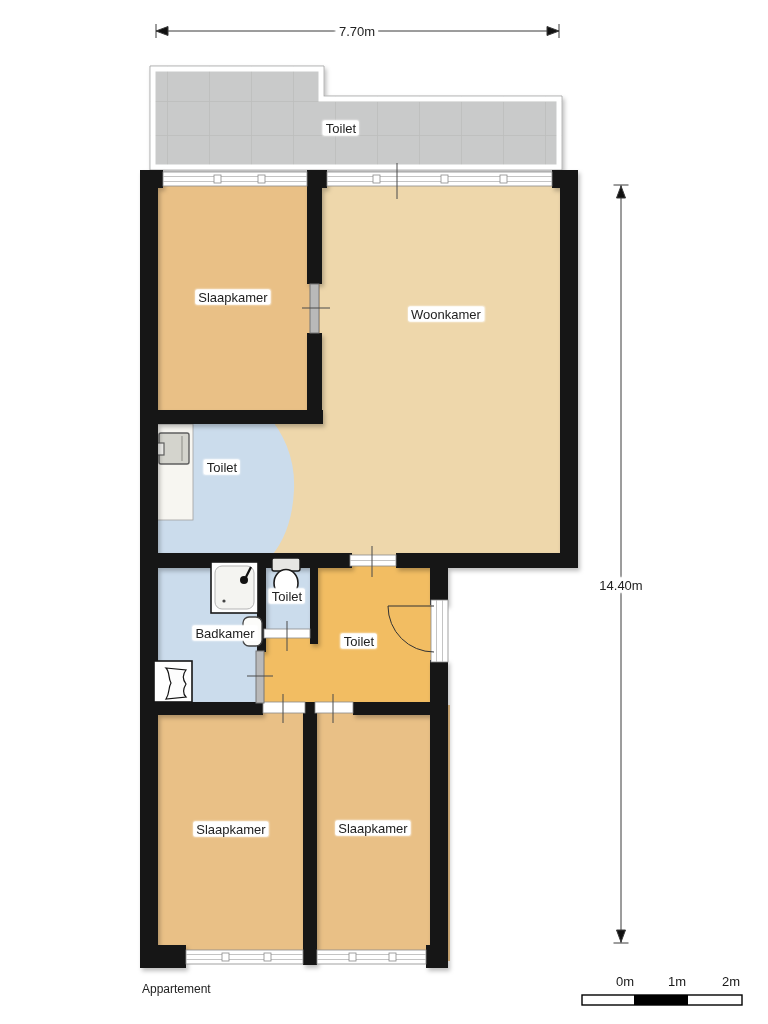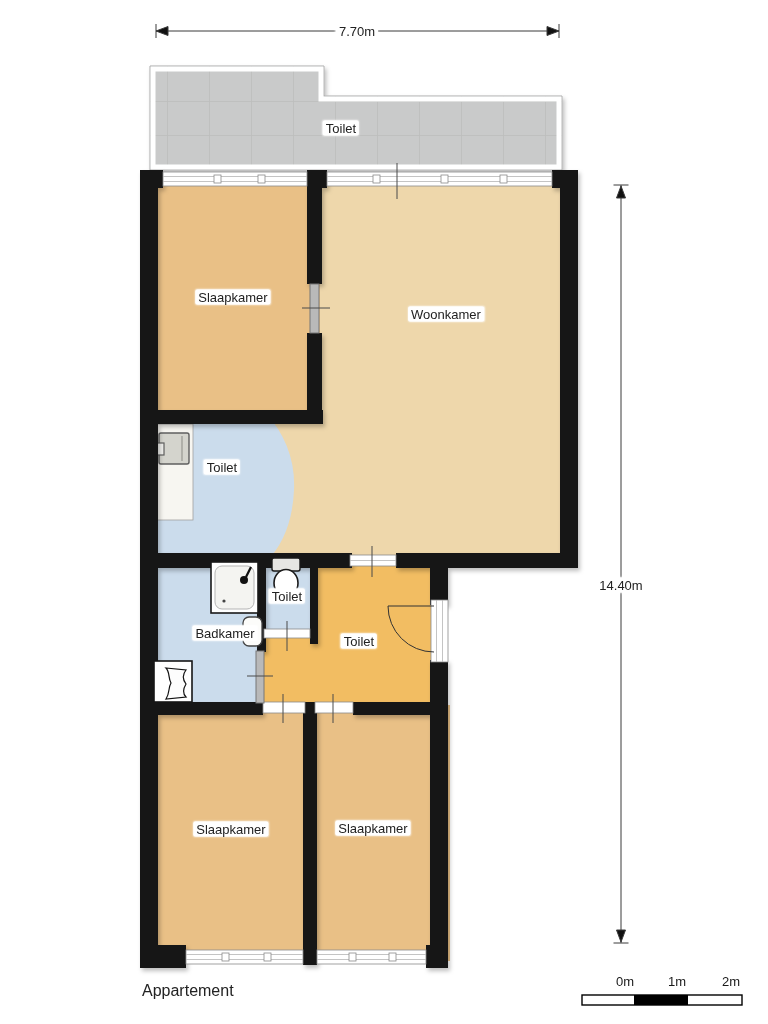--- a/index.html
+++ b/index.html
@@ -4,21 +4,21 @@
 <style>
   html,body{margin:0;padding:0;background:#fff;}
   .canvas{position:relative;width:768px;height:1024px;background:#fff;overflow:hidden;
           font-family:"Liberation Sans", sans-serif;}
   .canvas svg{position:absolute;left:0;top:0;}
   .lbl{position:absolute;transform:translate(-50%,-50%);font-size:13px;color:#222;
        background:#fff;padding:0 3px;border-radius:2px;white-space:nowrap;line-height:15px;
        box-shadow:0 0 2px rgba(255,255,255,.9);}
   .scale-lbl{position:absolute;transform:translate(-50%,-50%);font-size:13px;color:#1a1a1a;
        white-space:nowrap;margin-left:43px;}
-  .title-lbl{position:absolute;font-size:16px;color:#222;white-space:nowrap;}
+  .title-lbl{position:absolute;font-size:12px;color:#222;white-space:nowrap;}
 </style>
 </head>
 <body>
 
 <div class="canvas">
 
 <svg width="768" height="1024" viewBox="0 0 768 1024">
   <defs>
     <pattern id="tiles" width="42" height="34" patternUnits="userSpaceOnUse">
       <rect width="42" height="34" fill="#c9caca"></rect>

